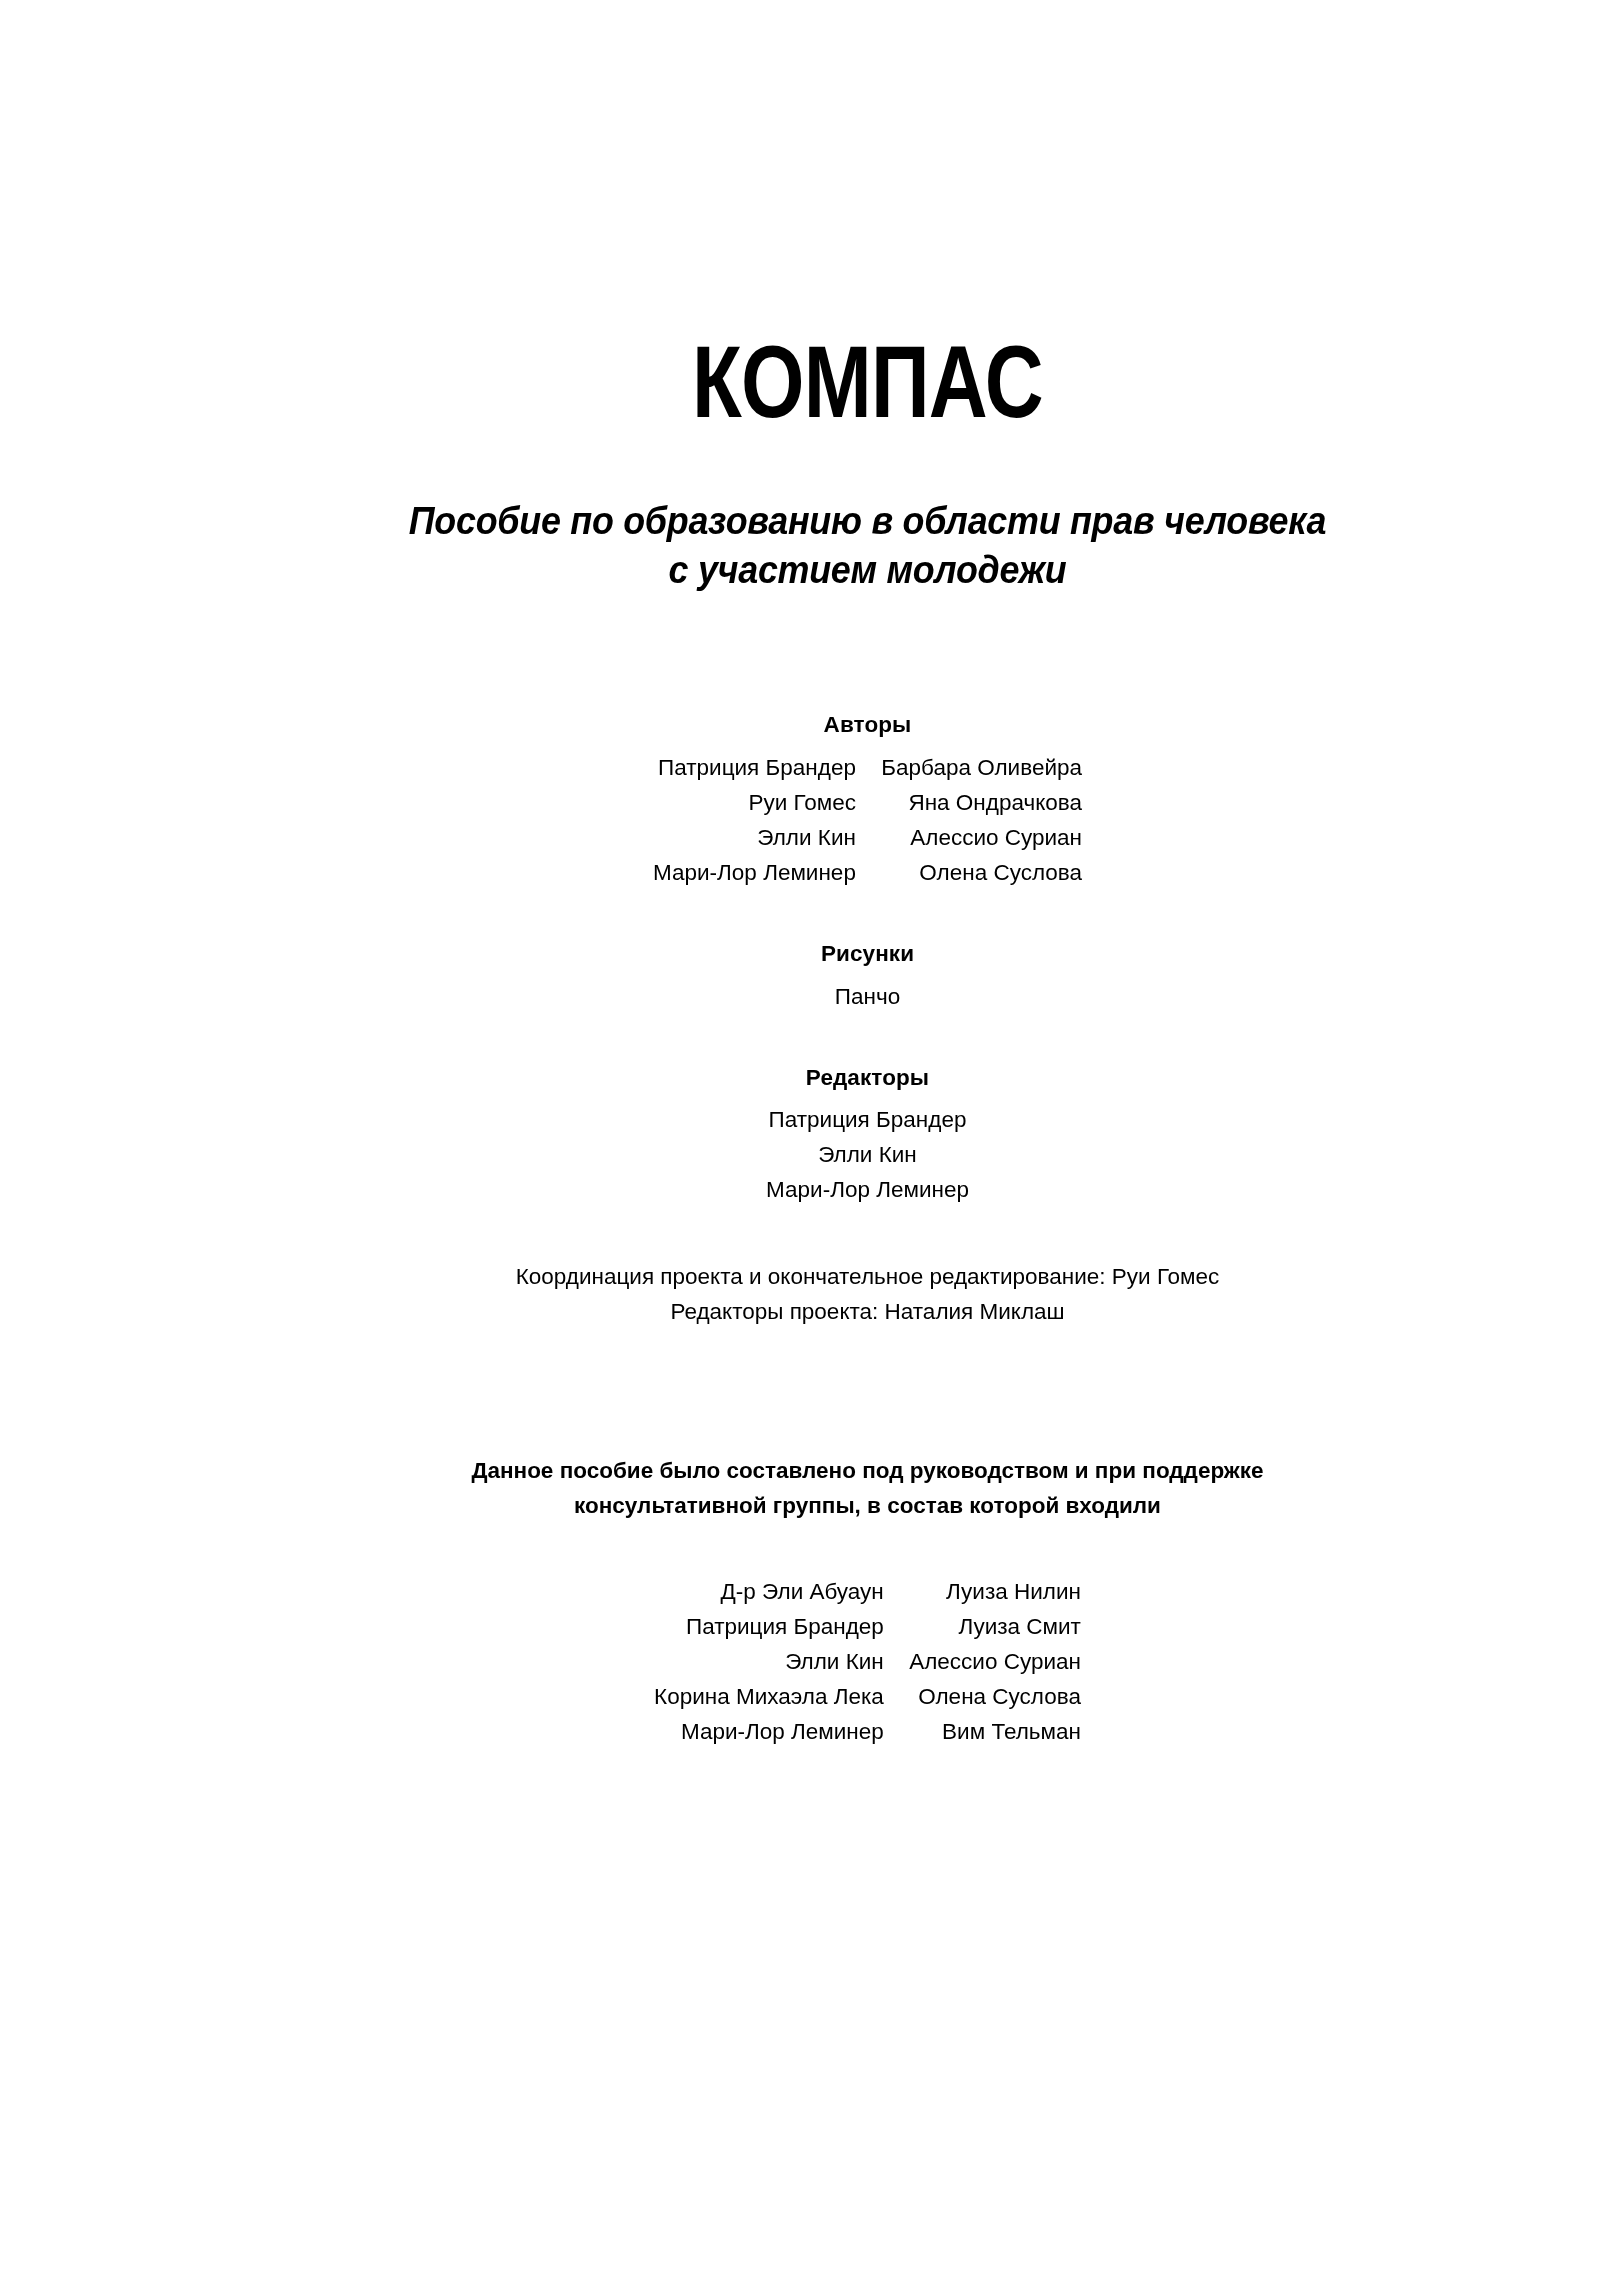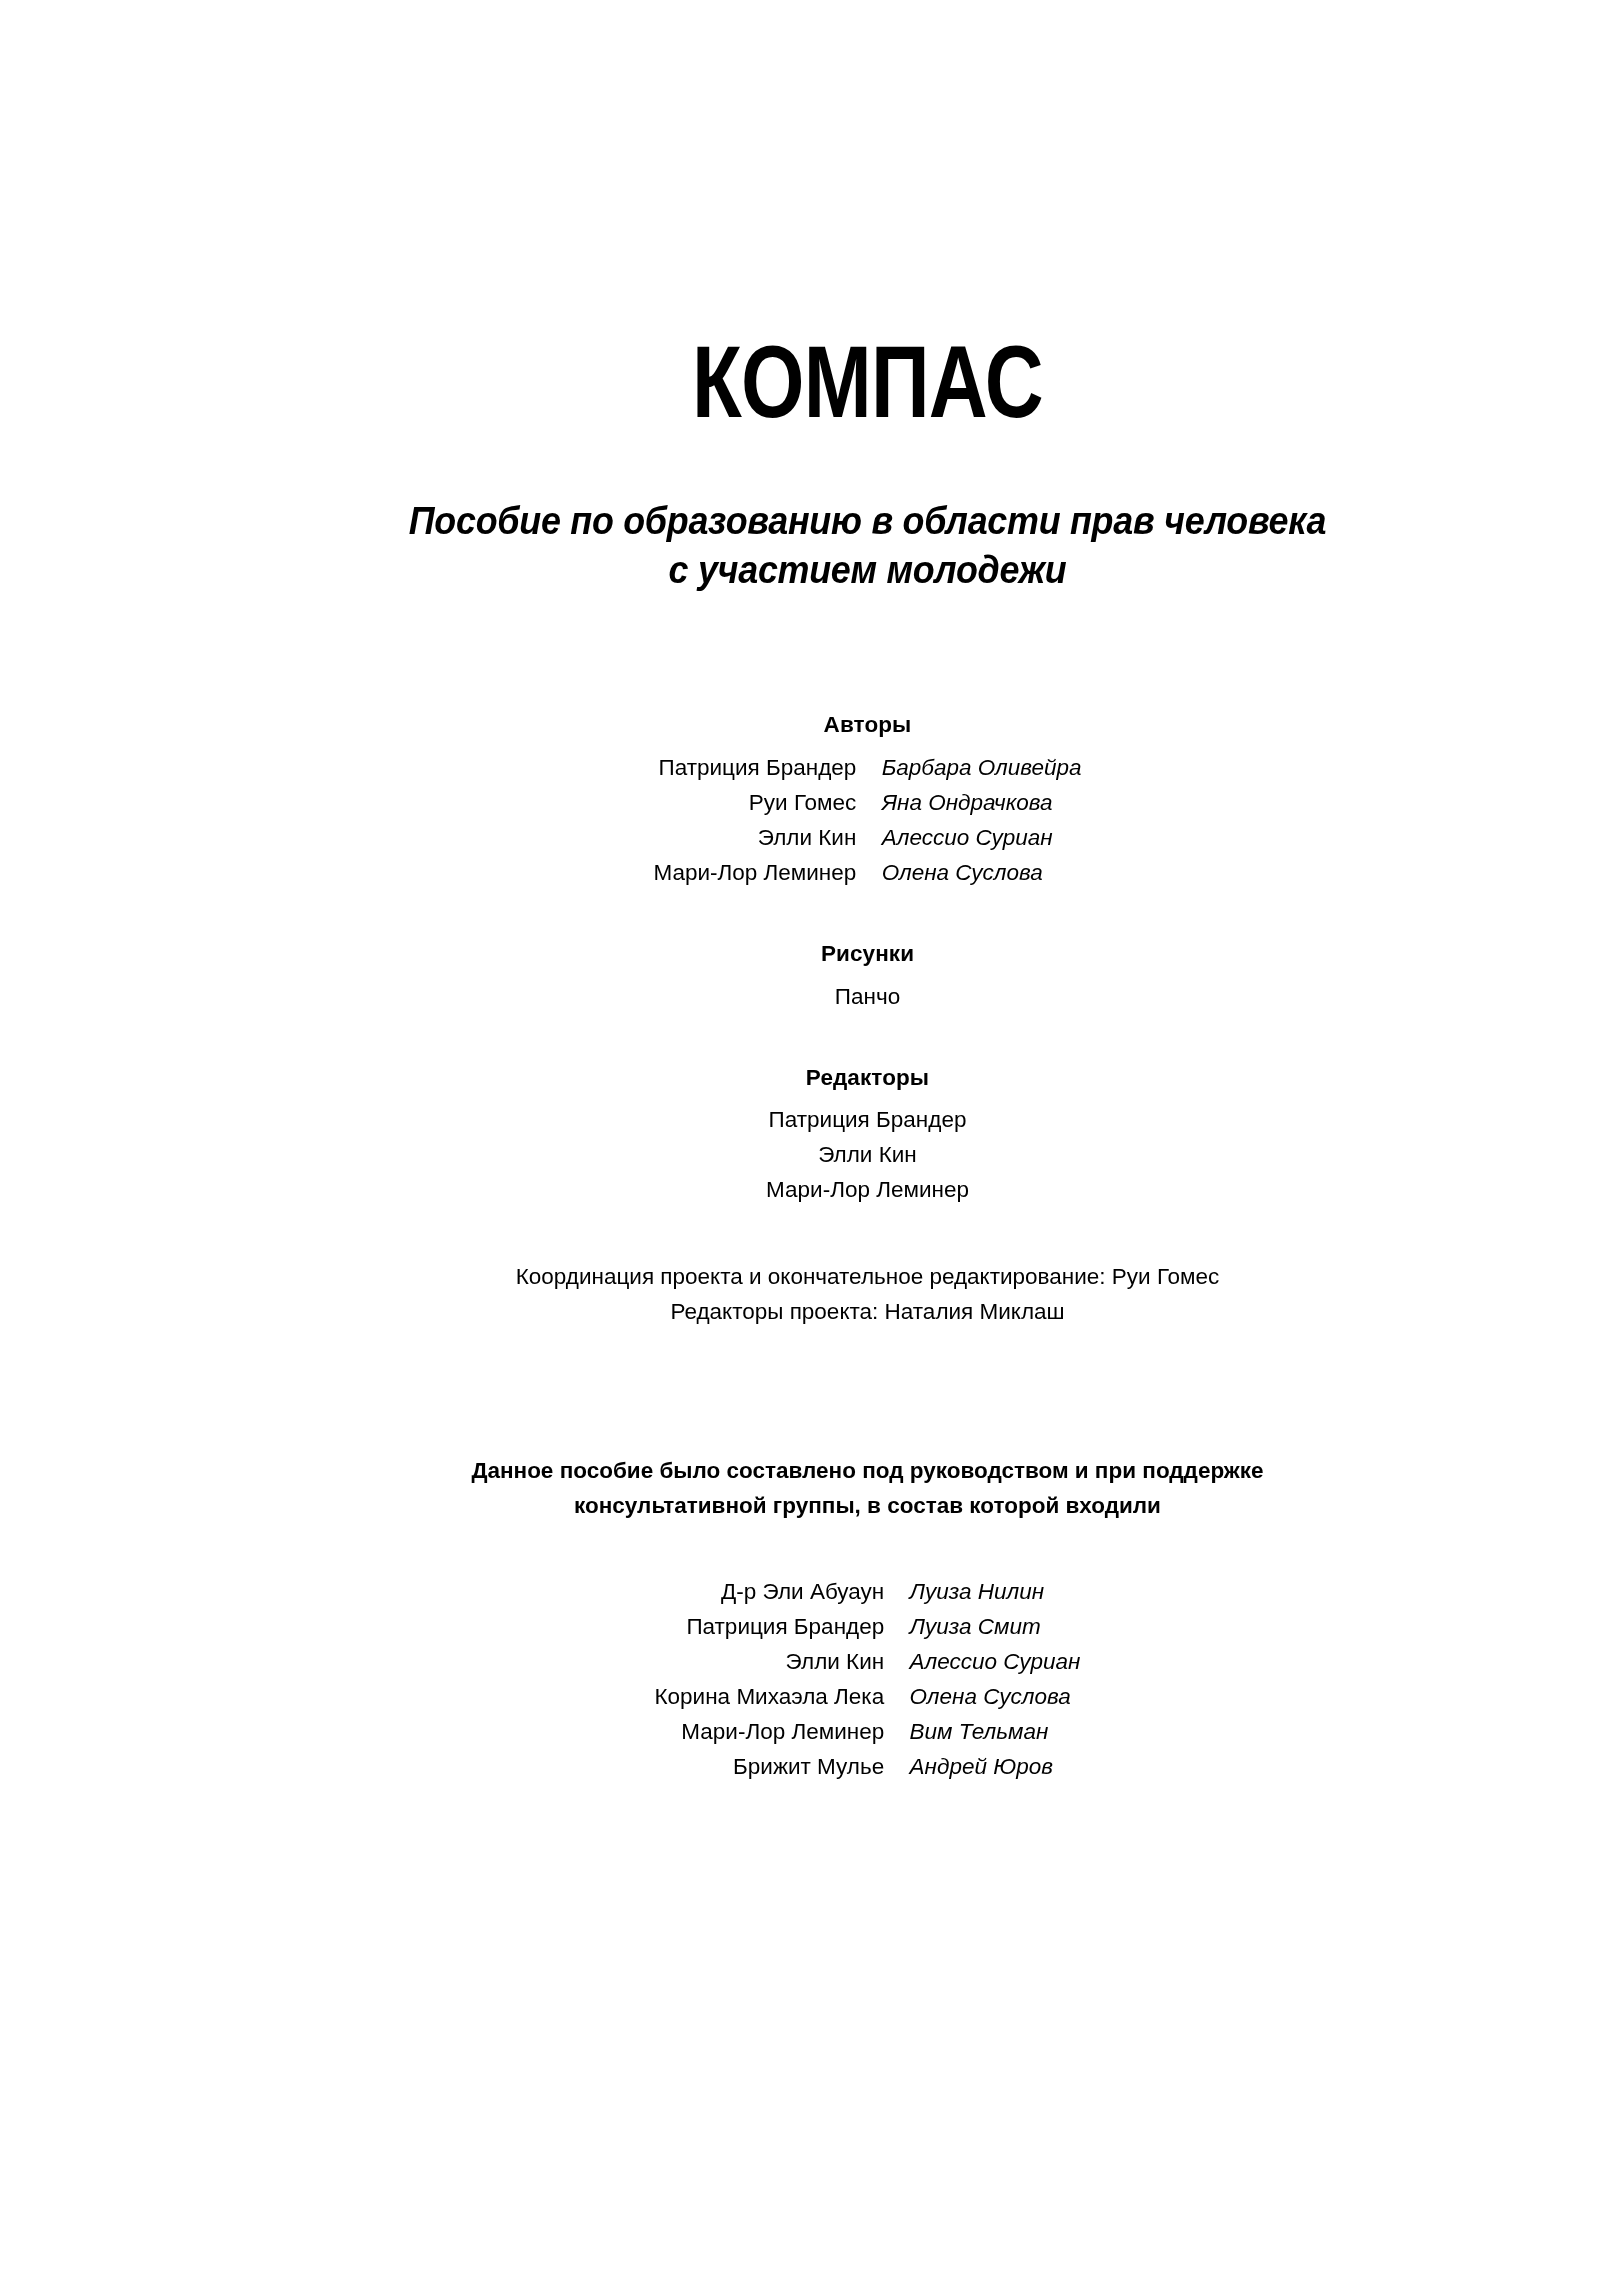--- a/index.html
+++ b/index.html
@@ -74,21 +74,21 @@
   }
   .two-col td {
     font-size: 22.5px;
     line-height: 35px;
     font-weight: 400;
     padding: 0;
     white-space: nowrap;
     vertical-align: top;
   }
   .two-col td.c-left  { text-align: right;  padding-right: 12.7px; }
-  .two-col td.c-right { text-align: left;   padding-left: 12.7px; font-style: italic; }
+  .two-col td.c-right { text-align: right;   padding-left: 12.7px; }
 
   .one-col-name {
     font-size: 22.5px;
     line-height: 35px;
     font-weight: 400;
     white-space: nowrap;
   }
 
   
   .coord-line {
@@ -206,22 +206,18 @@
           <td class="c-right">Алессио Суриан</td>
         </tr>
         <tr>
           <td class="c-left">Корина Михаэла Лека</td>
           <td class="c-right">Олена Суслова</td>
         </tr>
         <tr>
           <td class="c-left">Мари-Лор Леминер</td>
           <td class="c-right">Вим Тельман</td>
         </tr>
-        <tr>
-          <td class="c-left">Брижит Мулье</td>
-          <td class="c-right">Андрей Юров</td>
-        </tr>
       </tbody>
     </table>
   </div>
 
 </div>
 
 
 </body></html>

